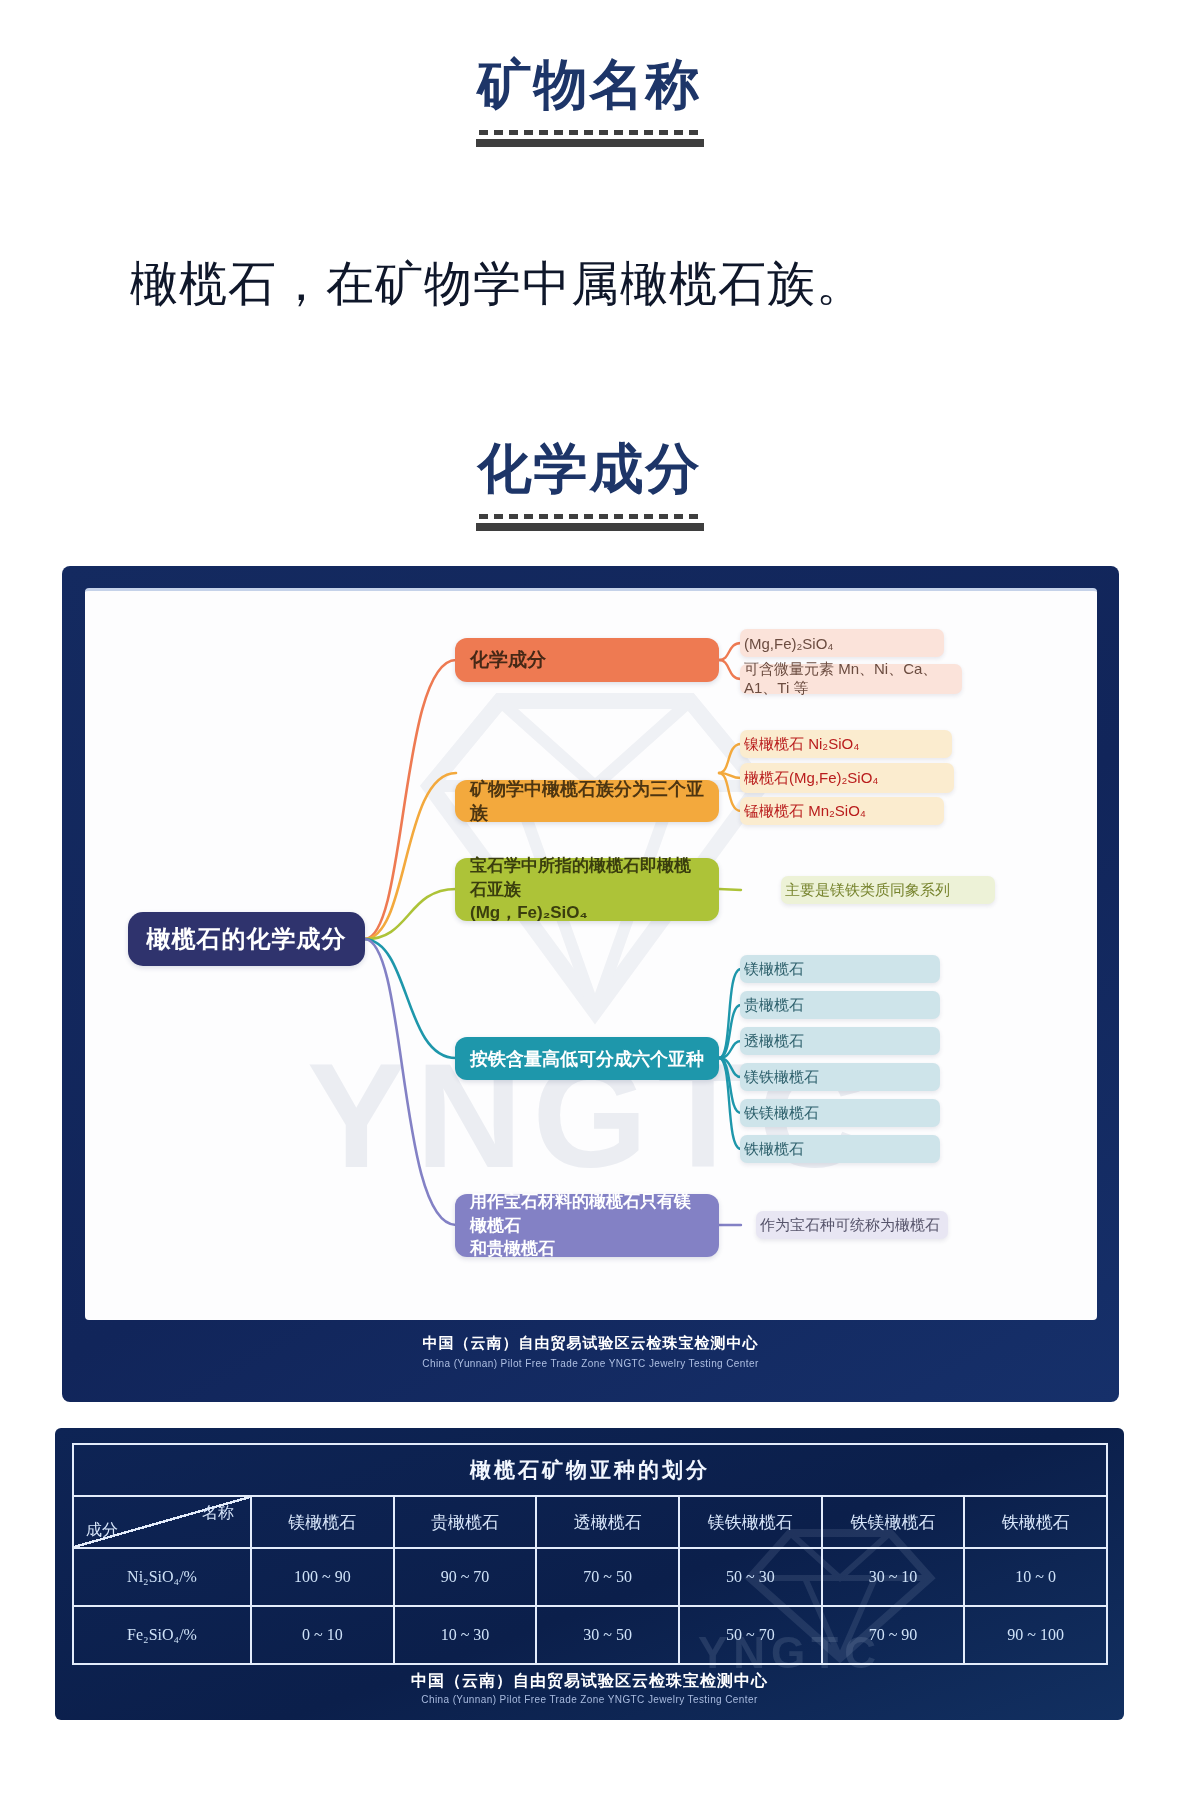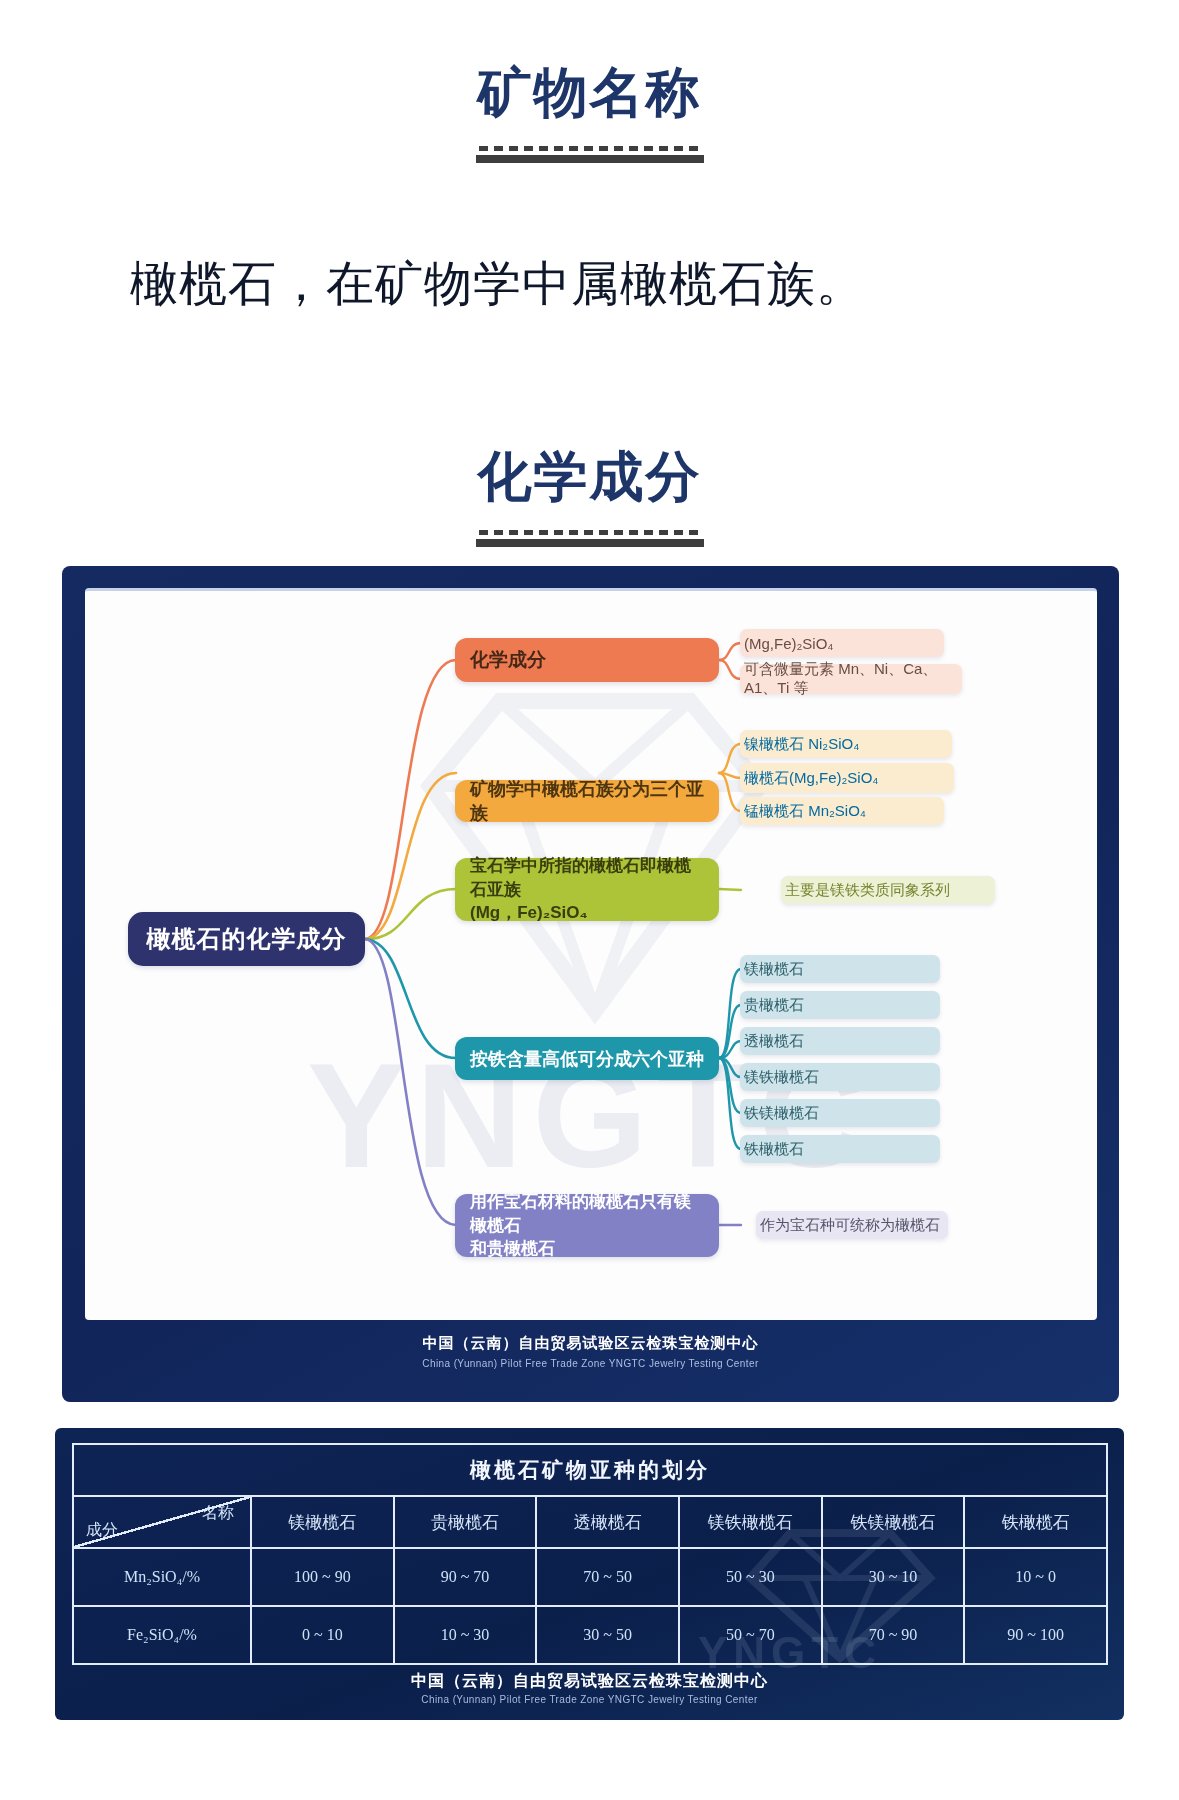--- a/index.html
+++ b/index.html
@@ -1,21 +1,21 @@
 <!DOCTYPE html>
 <html><head>
 <meta charset="utf-8">
 <style>
   html,body{margin:0;padding:0;background:#fff;}
   .page{position:relative;width:1179px;height:1800px;background:#ffffff;overflow:hidden;
         font-family:"Liberation Sans",sans-serif;}
 
   
   .title-block{position:absolute;left:0;width:1179px;display:flex;flex-direction:column;align-items:center;}
-  .title-block h1{margin:12px;font-size:54px;font-weight:bold;color:#1d3568;letter-spacing:2px;line-height:1.2;}
+  .title-block h1{margin:4px;font-size:54px;font-weight:bold;color:#1d3568;letter-spacing:2px;line-height:1.2;}
   .title-dashes{width:222px;height:5px;margin-top:9px;
       background:repeating-linear-gradient(90deg,#3e3e3e 0 9px,transparent 9px 15px);}
   .title-bar{width:228px;height:8px;margin-top:4px;background:#3e3e3e;}
 
   .intro{position:absolute;left:130px;top:252px;margin:0;font-size:48px;color:#0f172a;
          letter-spacing:1px;font-weight:400;}
 
   
   .panel-mm{position:absolute;left:62px;top:566px;width:1057px;height:836px;
             background:linear-gradient(150deg,#142a60 0%,#11255a 55%,#16306a 100%);border-radius:8px;}
@@ -31,21 +31,21 @@
   .mm-root{justify-content:center;background:#2f336d;color:#ffffff;font-size:24px;border-radius:15px;letter-spacing:1px;}
   .n-orange{background:#ee7a52;color:#462816;font-size:19px;}
   .n-amber {background:#f3a93d;color:#4d3511;font-size:18px;margin-top:28px;}
   .n-green {background:#adc338;color:#3a3e0e;font-size:17px;line-height:1.4;white-space:pre-line;}
   .n-teal  {background:#1e97ab;color:#ffffff;font-size:18px;}
   .n-purple{background:#8381c5;color:#ffffff;font-size:17px;line-height:1.4;white-space:pre-line;}
   .mm-child{position:absolute;z-index:3;display:flex;align-items:center;box-sizing:border-box;
             border-radius:7px;padding:0 4px;font-size:15px;
             box-shadow:0 2px 4px rgba(40,40,80,.10);}
   .c-pink    {background:#fbe3da;color:#6b4c40;}
-  .c-cream   {background:#fbeccf;color:#0369a1;}
+  .c-cream   {background:#fbeccf;color:#b91c1c;}
   .c-palegrn {background:#edf2d7;color:#77842e;margin-left:41px;}
   .c-lightteal{background:#cee4ea;color:#2c5f6b;}
   .c-lavender{background:#e8e6f3;color:#55536a;}
 
   .mm-footer-zh{position:absolute;left:0;right:0;top:768px;text-align:center;color:#ffffff;
                 font-size:15px;font-weight:bold;letter-spacing:1px;z-index:3;}
   .mm-footer-en{position:absolute;left:0;right:0;top:792px;text-align:center;color:#aebfe2;
                 font-size:10px;letter-spacing:.4px;z-index:3;}
 
   
@@ -183,21 +183,21 @@
           <span class="c-bottom">成分</span>
         </td>
         <td>镁橄榄石</td>
         <td>贵橄榄石</td>
         <td>透橄榄石</td>
         <td>镁铁橄榄石</td>
         <td>铁镁橄榄石</td>
         <td>铁橄榄石</td>
       </tr>
       <tr class="t-row">
-        <td>Mn₂SiO₄/%</td>
+        <td>Ni₂SiO₄/%</td>
         <td>100 ~ 90</td>
         <td>90 ~ 70</td>
         <td>70 ~ 50</td>
         <td>50 ~ 30</td>
         <td>30 ~ 10</td>
         <td>10 ~ 0</td>
       </tr>
       <tr class="t-row">
         <td>Fe₂SiO₄/%</td>
         <td>0 ~ 10</td>

